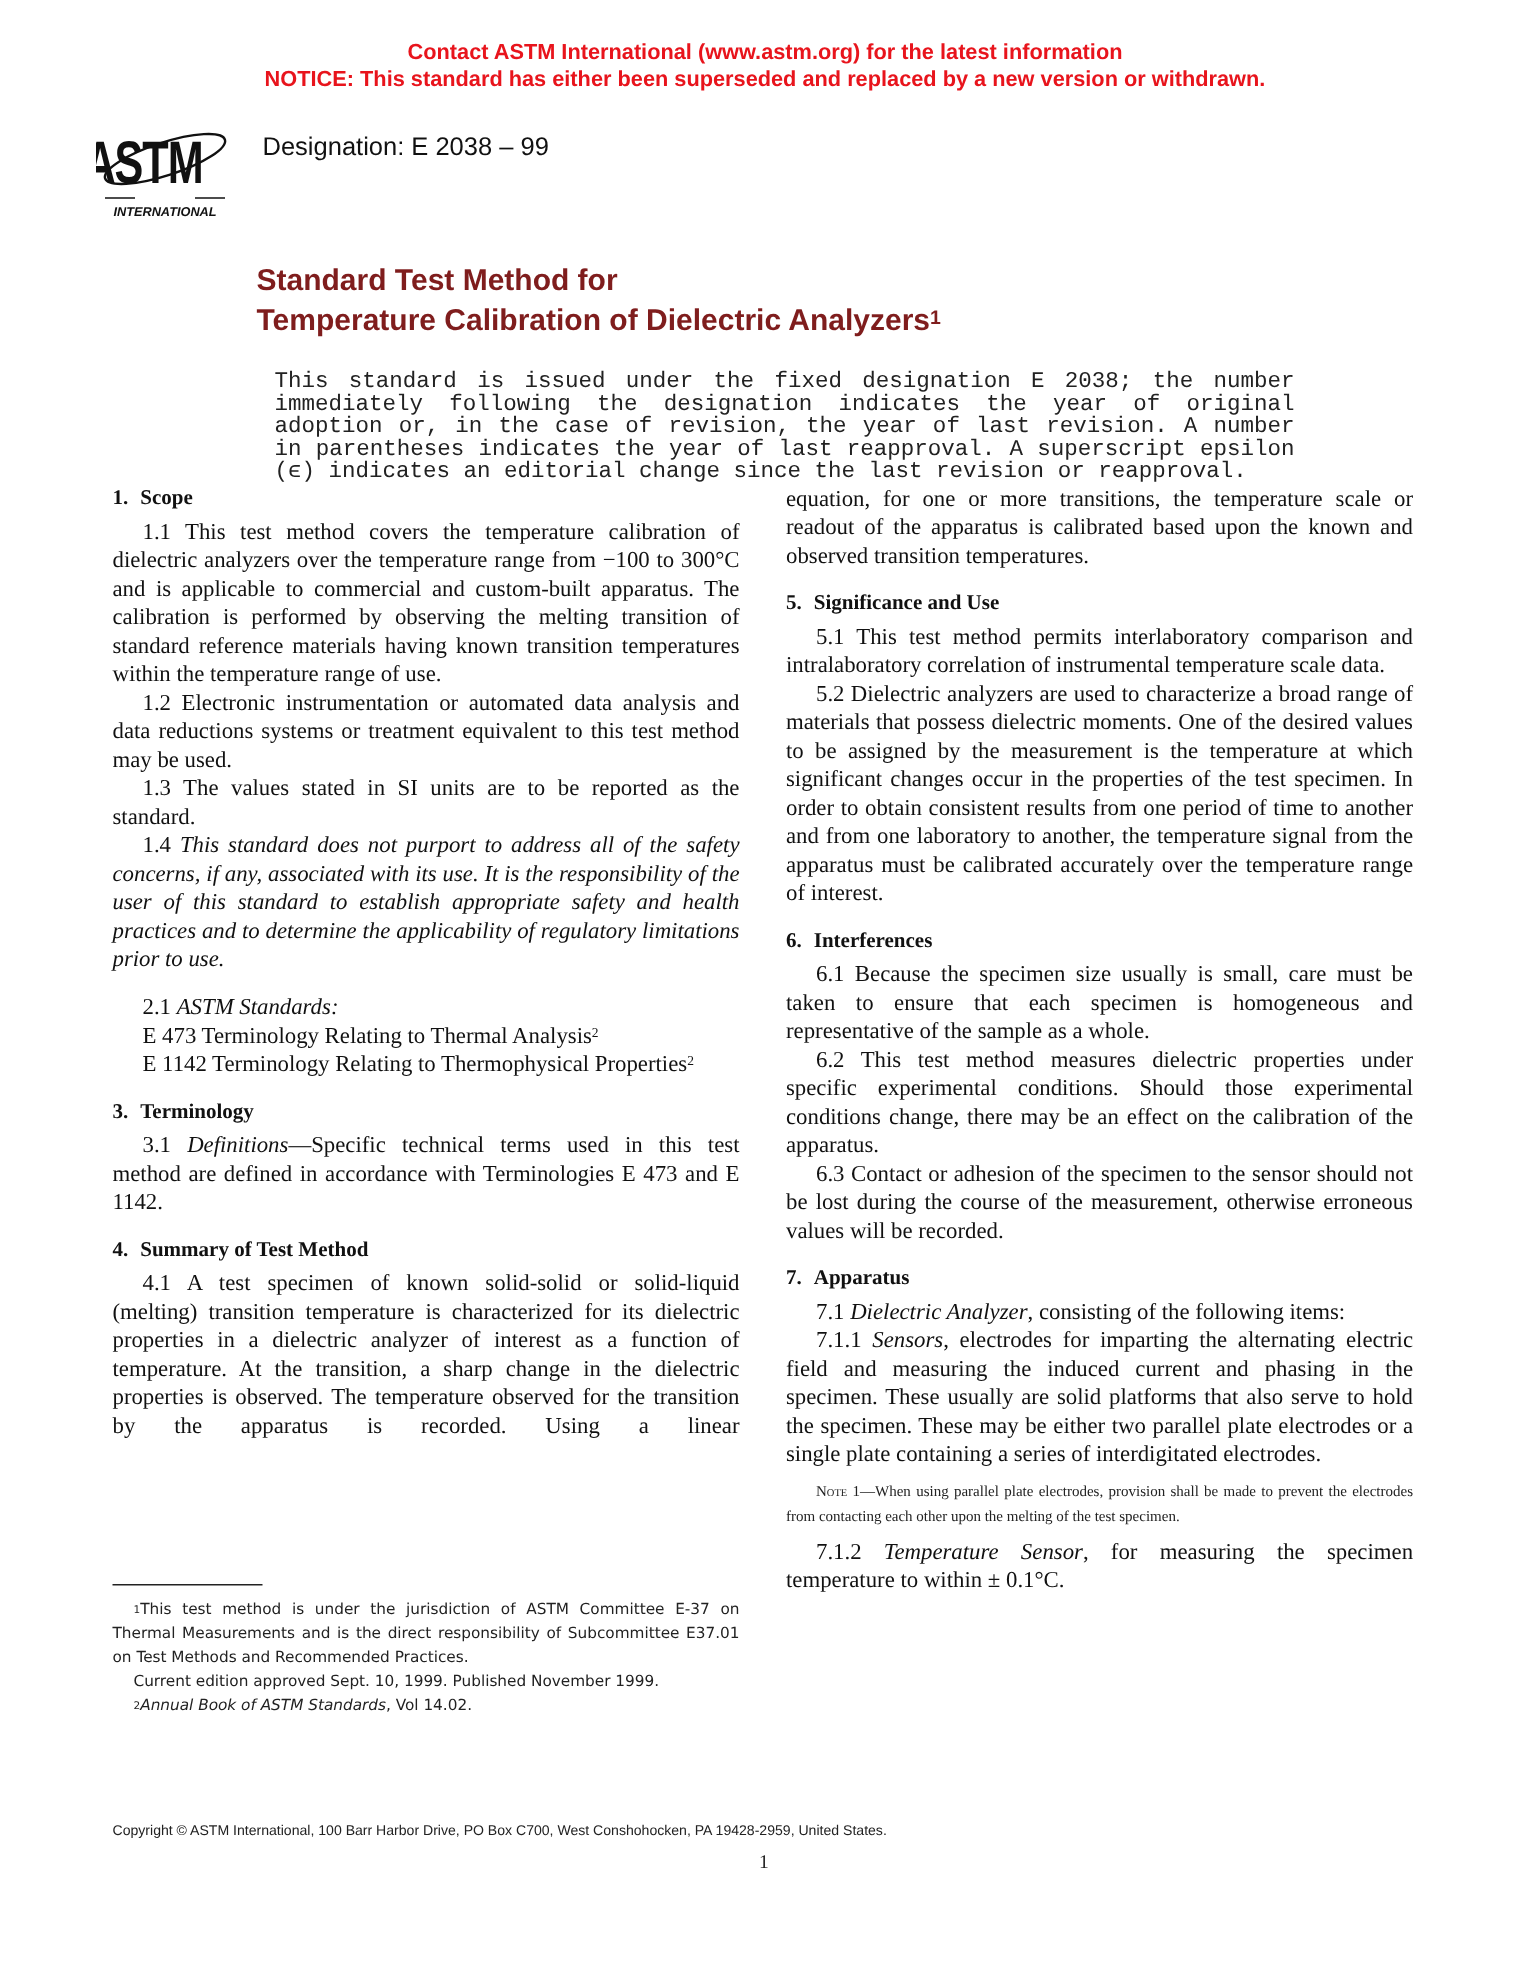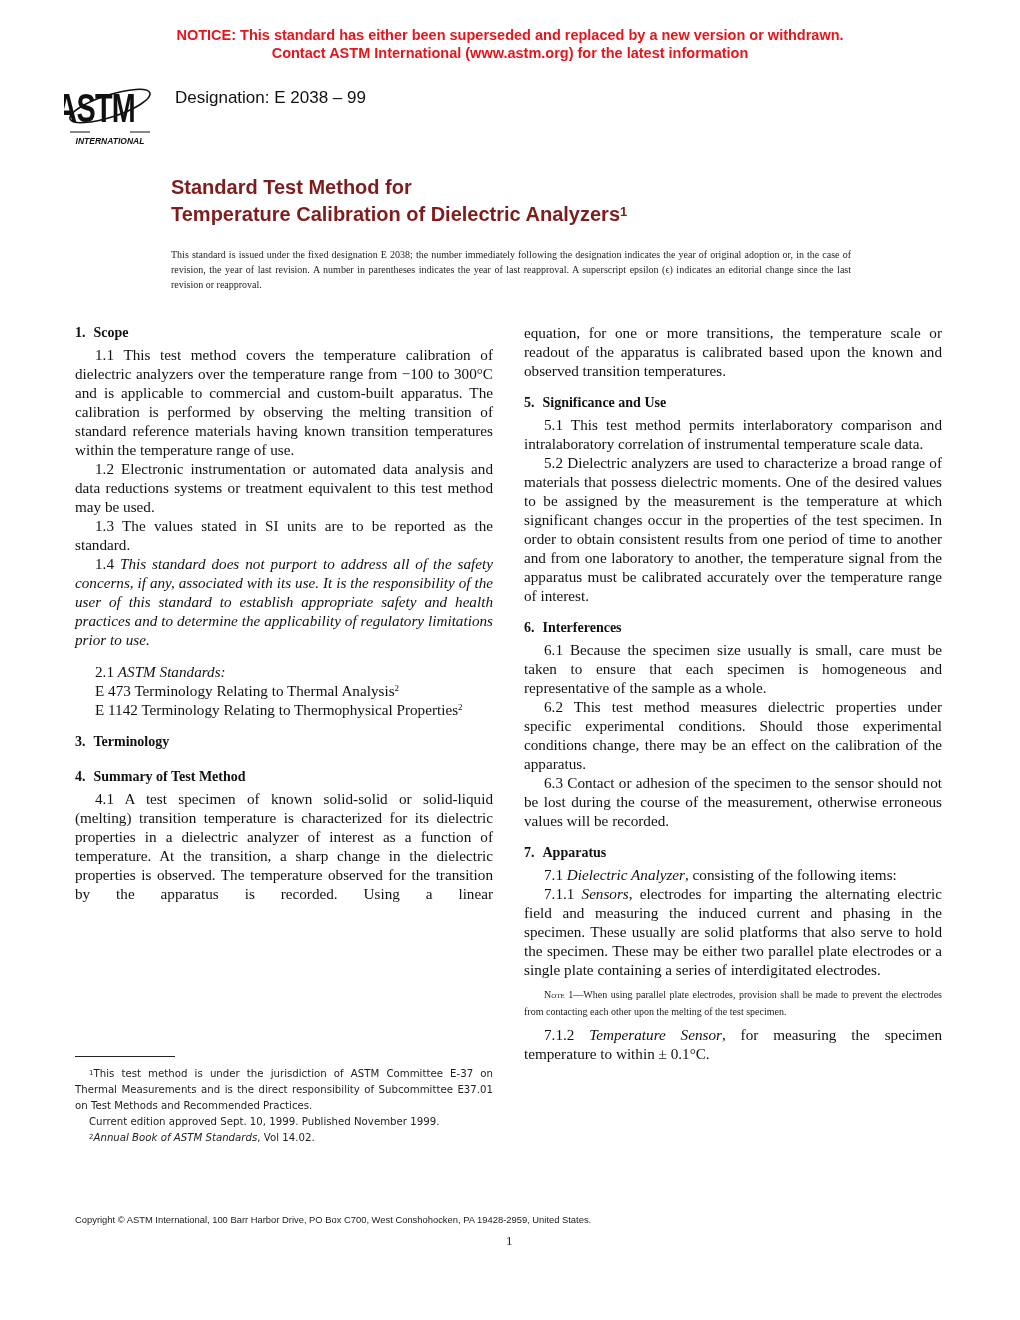--- a/index.html
+++ b/index.html
@@ -3,21 +3,21 @@
 <meta charset="utf-8">
 <style>
   html, body { margin: 0; padding: 0; background: #ffffff; }
   body { width: 1020px; height: 1320px; position: relative; overflow: hidden; color: #111; }
   .notice { position: absolute; top: 26px; left: 0; width: 1020px; text-align: center;
     font-family: "Liberation Sans", sans-serif; font-weight: bold; font-size: 14.5px; color: #e8141c; line-height: 18px; }
   .logo { position: absolute; left: 64px; top: 76px; width: 100px; height: 72px; }
   .designation { position: absolute; left: 175px; top: 88px; font-family: Liberation Sans, sans-serif; font-size: 17px; color: #111; }
   .title { position: absolute; left: 171px; top: 174px; font-family: "Liberation Sans", sans-serif; font-weight: bold; font-size: 20px; line-height: 27px; color: #7f1d1d; }
   .title sup { font-size: 13px; vertical-align: top; position: relative; top: -3px; }
-  .issued { position: absolute; left: 171px; top: 247px; width: 680px; font-family: Liberation Serif, serif; font-size: 10px; line-height: 15px; color: #222; text-align: justify; }
+  .issued { position: absolute; left: 183px; top: 247px; width: 680px; font-family: Liberation Mono, monospace; font-size: 15px; line-height: 15px; color: #222; text-align: justify; }
   .col { position: absolute; width: 418px; font-family: "Liberation Serif", serif; font-size: 15.2px; line-height: 19px; color: #111; }
   .col-left { left: 75px; top: 323px; }
   .col-right { left: 524px; top: 323px; }
   .h { font-weight: bold; font-size: 14px; margin: 0 0 3px 0; }
   .h .num { margin-right: 8px; }
   .p { text-align: justify; text-indent: 20px; margin: 0; }
   .p i, .em { font-style: italic; }
   .gap { height: 13px; }
   .ref { padding-left: 20px; text-indent: 0; margin: 0; text-align: justify; }
   .ref.hang { padding-left: 37px; text-indent: -17px; }
@@ -29,22 +29,22 @@
   .footnotes { position: absolute; left: 75px; top: 1066px; width: 418px; font-family: "DejaVu Sans", sans-serif; font-size: 10.2px; line-height: 16px; color: #222; }
   .footnotes p { margin: 0; text-align: justify; text-indent: 14px; }
   .footnotes sup { font-size: 7px; vertical-align: top; position: relative; top: -1px; }
   .copyright { position: absolute; left: 75px; top: 1214px; font-family: "Liberation Sans", sans-serif; font-size: 9.4px; color: #222; }
   .pagenum { position: absolute; left: 506px; top: 1233px; font-family: "Liberation Serif", serif; font-size: 13px; color: #222; }
 </style>
 </head>
 <body>
 
 <div class="notice">
+  <div>Contact ASTM International (www.astm.org) for the latest information</div>
   <div>NOTICE: This standard has either been superseded and replaced by a new version or withdrawn.</div>
-  <div>Contact ASTM International (www.astm.org) for the latest information</div>
 </div>
 
 <div class="logo">
   <svg width="100" height="72" viewBox="0 0 100 72">
     <ellipse cx="46" cy="30" rx="42" ry="11" fill="none" stroke="#111" stroke-width="1.6" transform="rotate(-18 46 30)"></ellipse>
     <text x="44" y="46" text-anchor="middle" font-family="Liberation Sans, sans-serif" font-weight="bold" font-size="40" fill="#111" transform="scale(0.72 1)" style="letter-spacing:-1px">ASTM</text>
     <line x1="6" y1="56" x2="26" y2="56" stroke="#111" stroke-width="1"></line>
     <line x1="66" y1="56" x2="86" y2="56" stroke="#111" stroke-width="1"></line>
     <text x="46" y="68" text-anchor="middle" font-family="Liberation Sans, sans-serif" font-weight="bold" font-style="italic" font-size="8.5" fill="#111">INTERNATIONAL</text>
   </svg>
@@ -66,20 +66,21 @@
   <p class="p">1.3 The values stated in SI units are to be reported as the standard.</p>
   <p class="p"><span>1.4</span> <i>This standard does not purport to address all of the safety concerns, if any, associated with its use. It is the responsibility of the user of this standard to establish appropriate safety and health practices and to determine the applicability of regulatory limitations prior to use.</i></p>
   <div class="gap"></div>
 
   <p class="ref plain"><span>2.1</span> <i>ASTM Standards:</i></p>
   <p class="ref hang"><span>E 473  Terminology Relating to Thermal Analysis</span><sup class="fn">2</sup></p>
   <p class="ref hang"><span>E 1142 Terminology Relating to Thermophysical Properties</span><sup class="fn">2</sup></p>
   <div class="gap"></div>
 
   <div class="h"><span class="num">3.</span><span>Terminology</span></div>
+  <p class="p"><span>3.1</span> <i>Definitions</i><span>—Specific technical terms used in this test method are defined in accordance with Terminologies E 473 and E 1142.</span></p>
   <div class="gap"></div>
 
   <div class="h"><span class="num">4.</span><span>Summary of Test Method</span></div>
   <p class="p" style="text-align-last: justify;">4.1 A test specimen of known solid-solid or solid-liquid (melting) transition temperature is characterized for its dielectric properties in a dielectric analyzer of interest as a function of temperature. At the transition, a sharp change in the dielectric properties is observed. The temperature observed for the transition by the apparatus is recorded. Using a linear</p>
 </div>
 
 <div class="col col-right">
   <p class="p" style="text-indent:0">equation, for one or more transitions, the temperature scale or readout of the apparatus is calibrated based upon the known and observed transition temperatures.</p>
   <div class="gap"></div>
 

